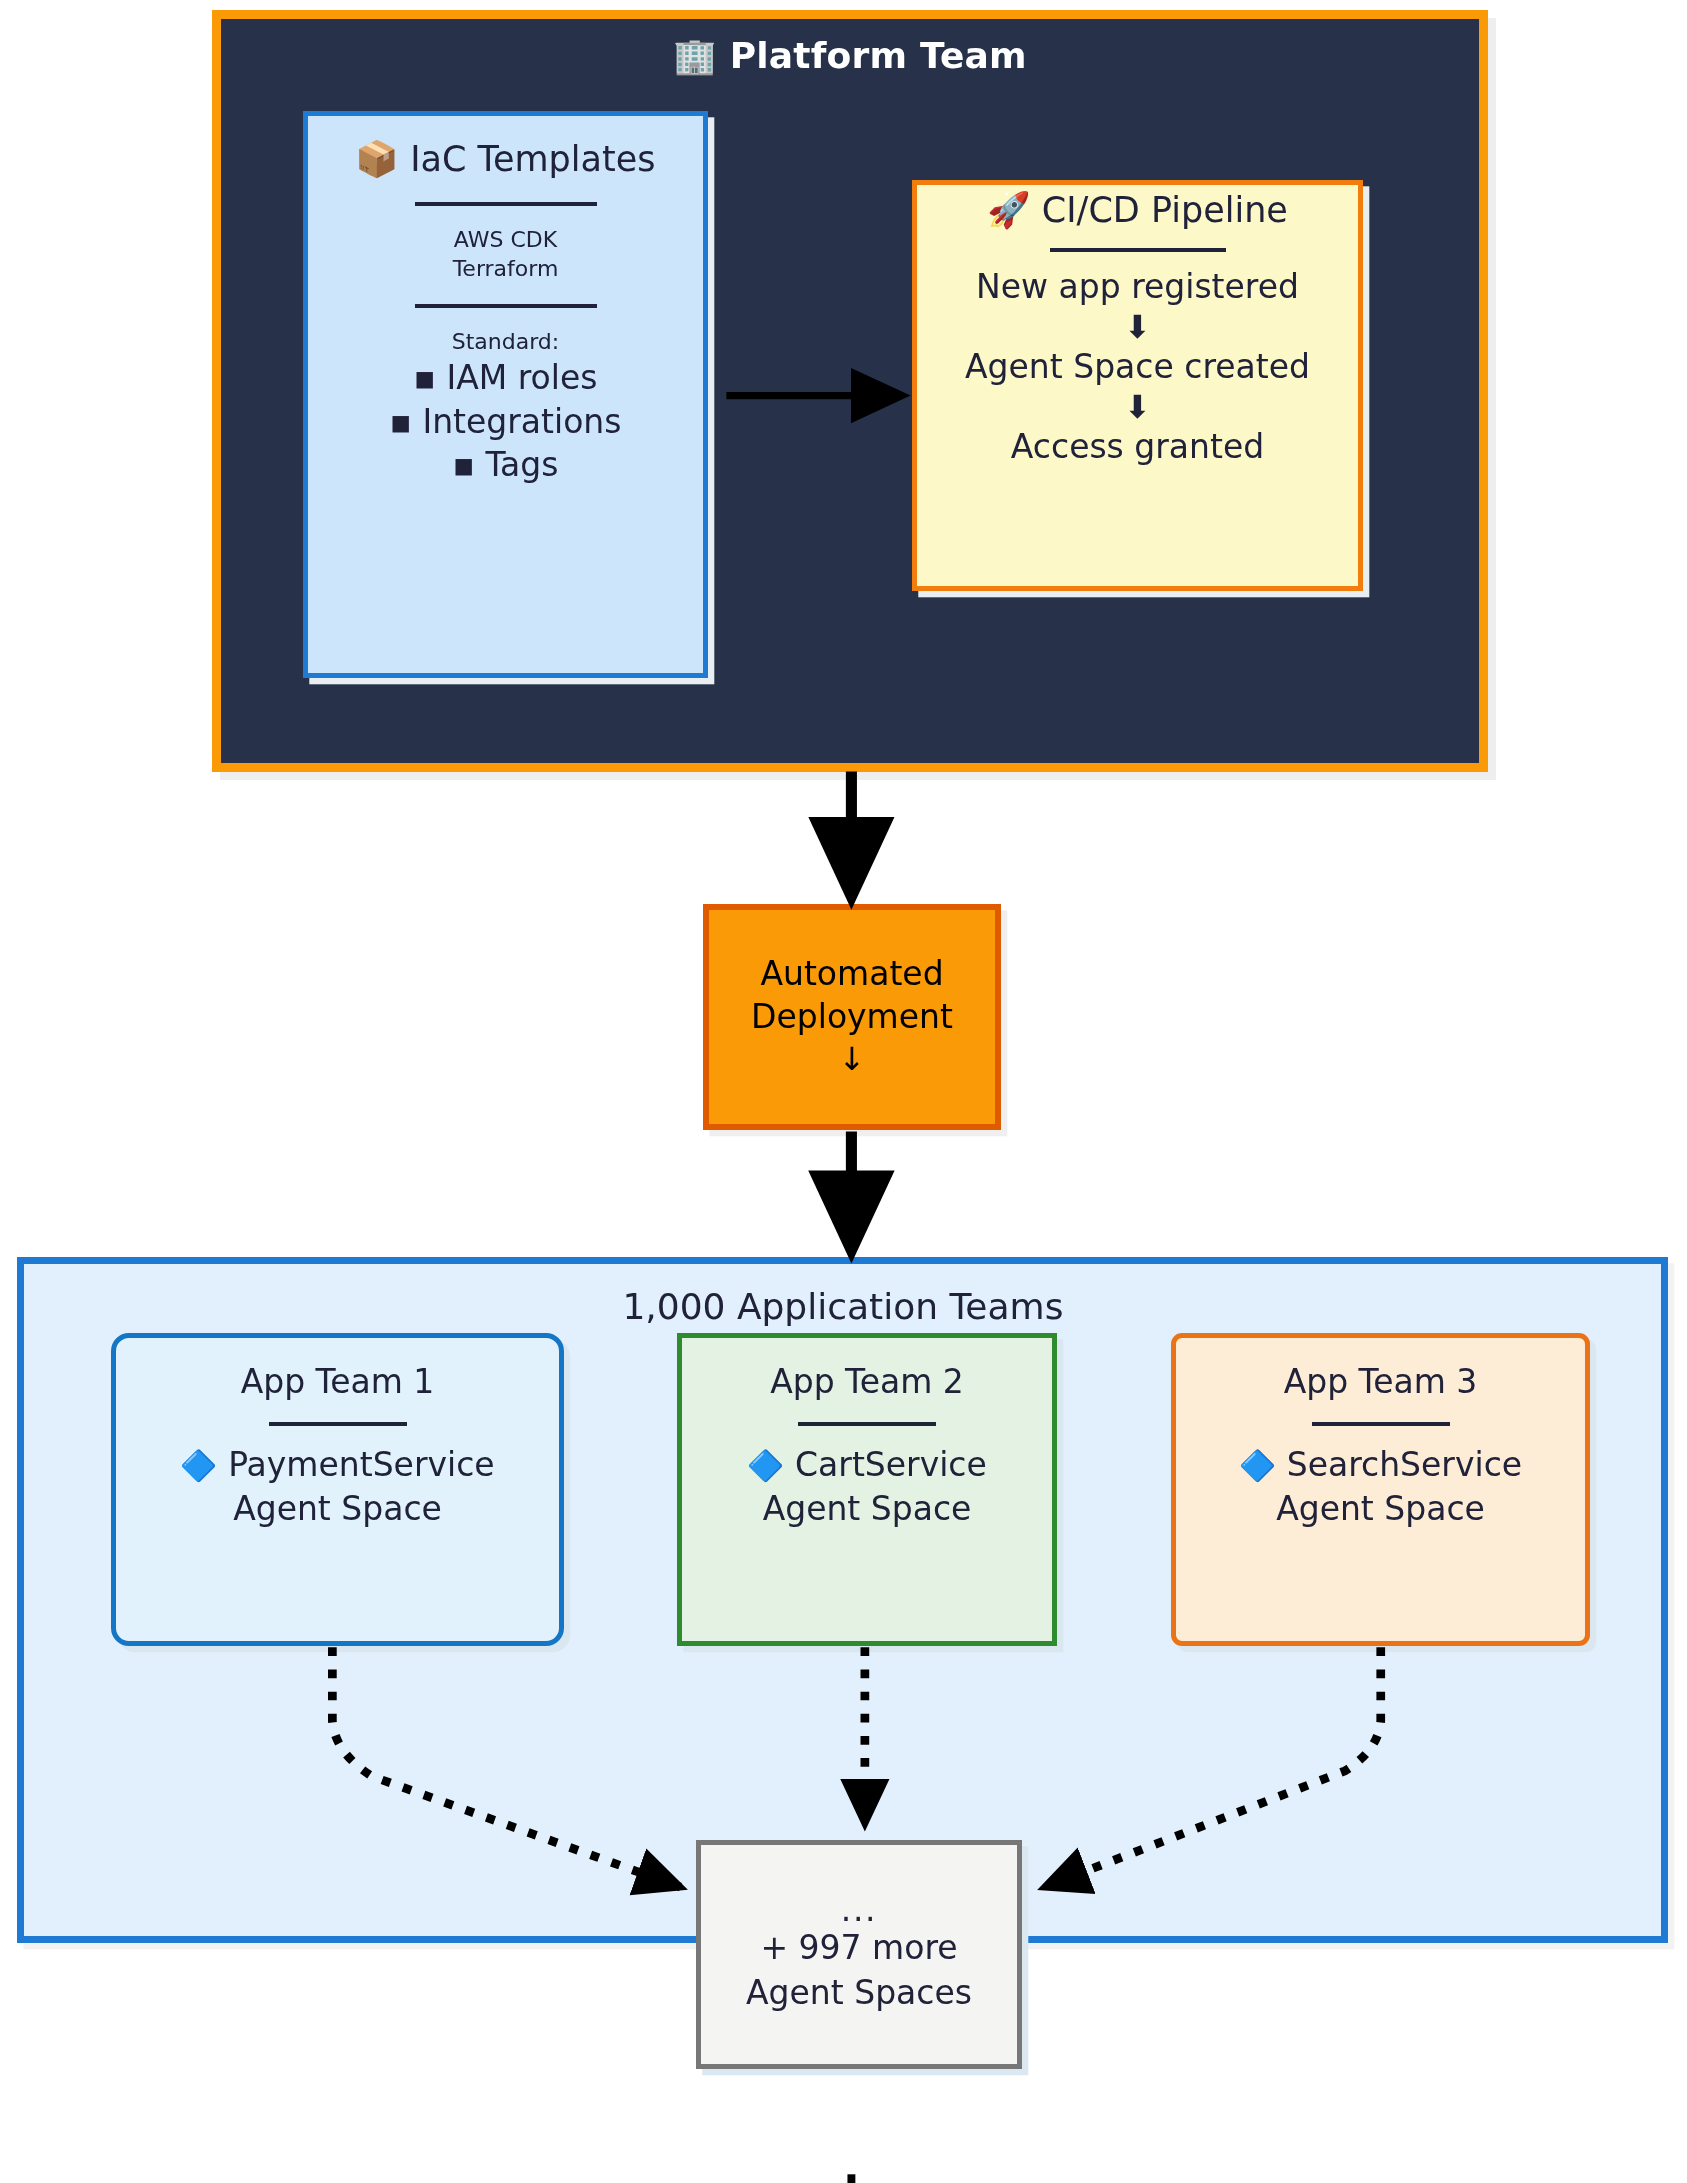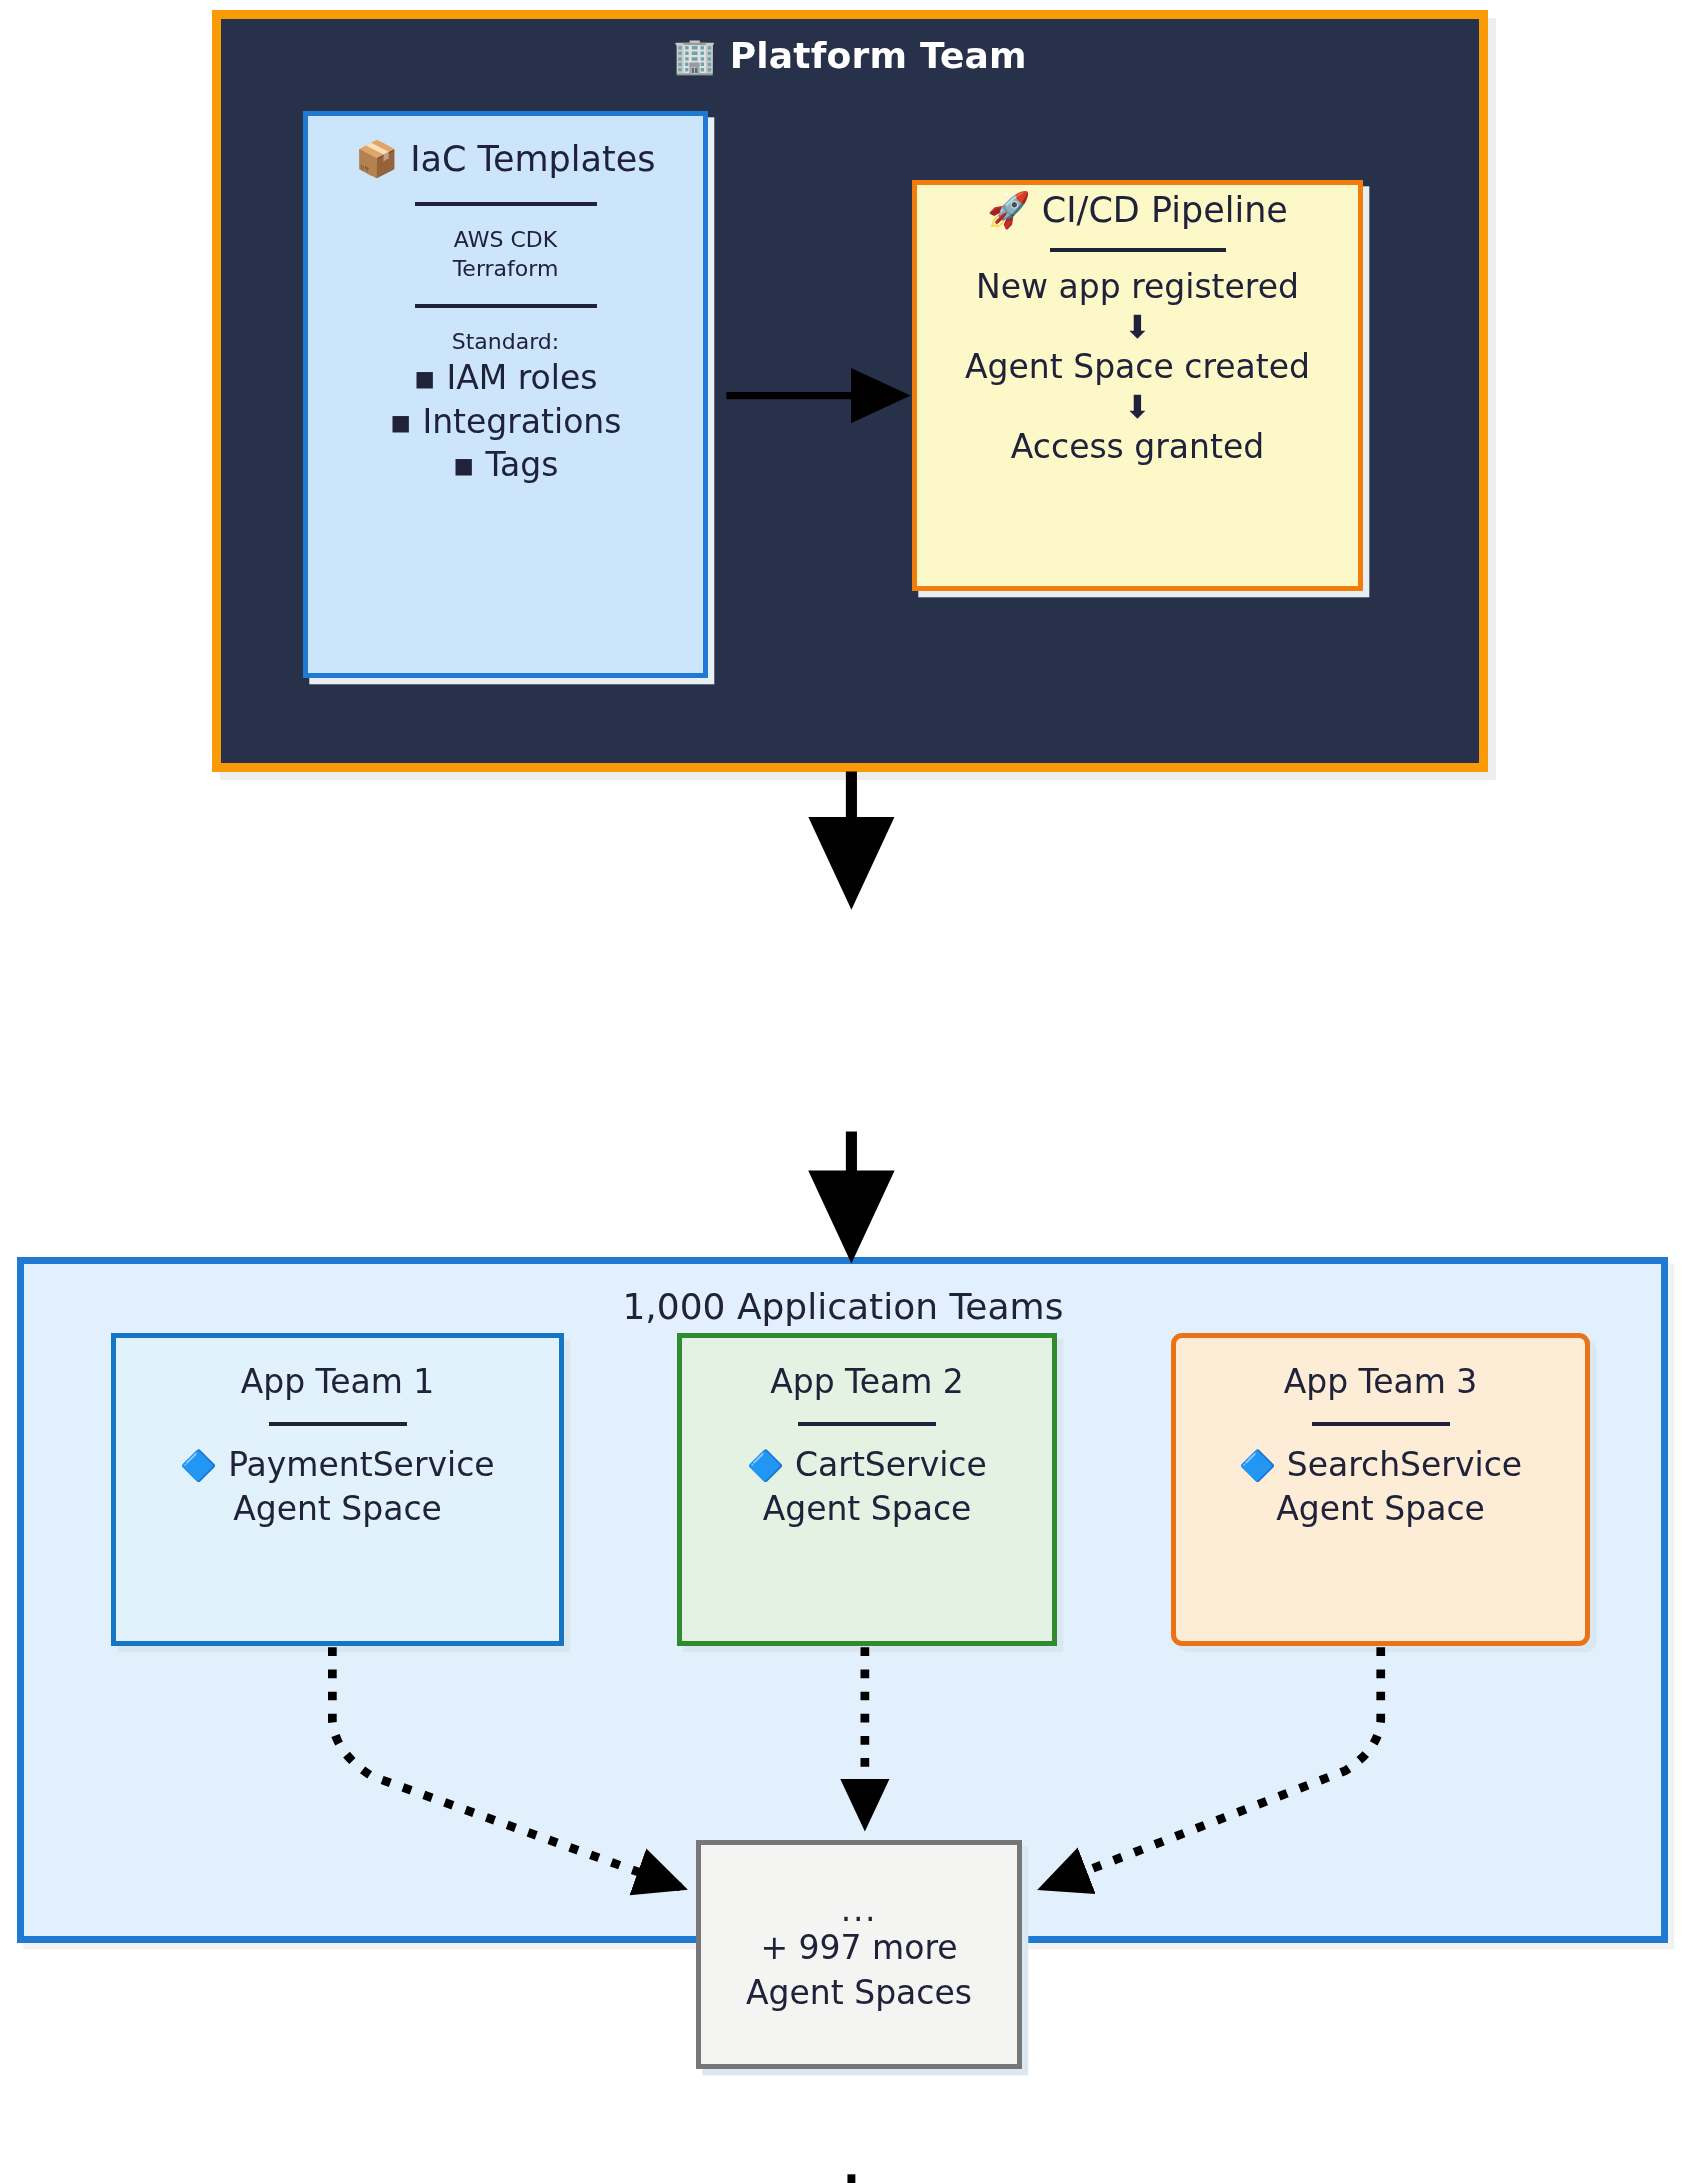--- a/index.html
+++ b/index.html
@@ -185,21 +185,21 @@
   .team-node .team-title { font-size: 33px; white-space: nowrap; }
   .team-node .node-rule { width: 138px; margin: 20.6px 0 17.4px 0; border-top-width: 4px; }
   .team-node .svc-line {
     font-size: 33px;
     line-height: 1.32;
     white-space: nowrap;
     text-align: center;
   }
   .team-node .svc-line .dia { font-size: 30px; }
 
-  #team1 { left: 111px; width: 453px; background: #e1f2fc; border-color: #1476c4; }
+  #team1 { left: 111px; width: 453px; background: #e1f2fc; border-color: #1476c4; border-radius: 18px; }
   #team2 { left: 677px; width: 380px; background: #e4f2e3; border-color: #2e8b2e; }
   #team3 { left: 1171px; width: 419px; background: #fdecd6; border-color: #ea7317; border-radius: 11px; }
 
   
   .more-node {
     left: 696px;
     top: 1840px;
     width: 326px;
     height: 229px;
     background: #f4f4f2;
@@ -262,20 +262,25 @@
       <span>CI/CD Pipeline</span>
     </div>
     <div class="node-rule"></div>
     <div class="step">New app registered</div>
     <div class="step-arrow">⬇</div>
     <div class="step">Agent Space created</div>
     <div class="step-arrow">⬇</div>
     <div class="step">Access granted</div>
   </div>
 
+  <div class="abs deploy-node">
+    <div class="dep-line">Automated</div>
+    <div class="dep-line">Deployment</div>
+    <div class="dep-arrow">↓</div>
+  </div>
 
   <div class="abs apps-container">
     <div class="apps-title">1,000 Application Teams</div>
   </div>
 
   <div class="abs team-node" id="team1">
     <div class="team-title">App Team 1</div>
     <div class="node-rule"></div>
     <div class="svc-line">
       <span class="dia">🔷</span>

